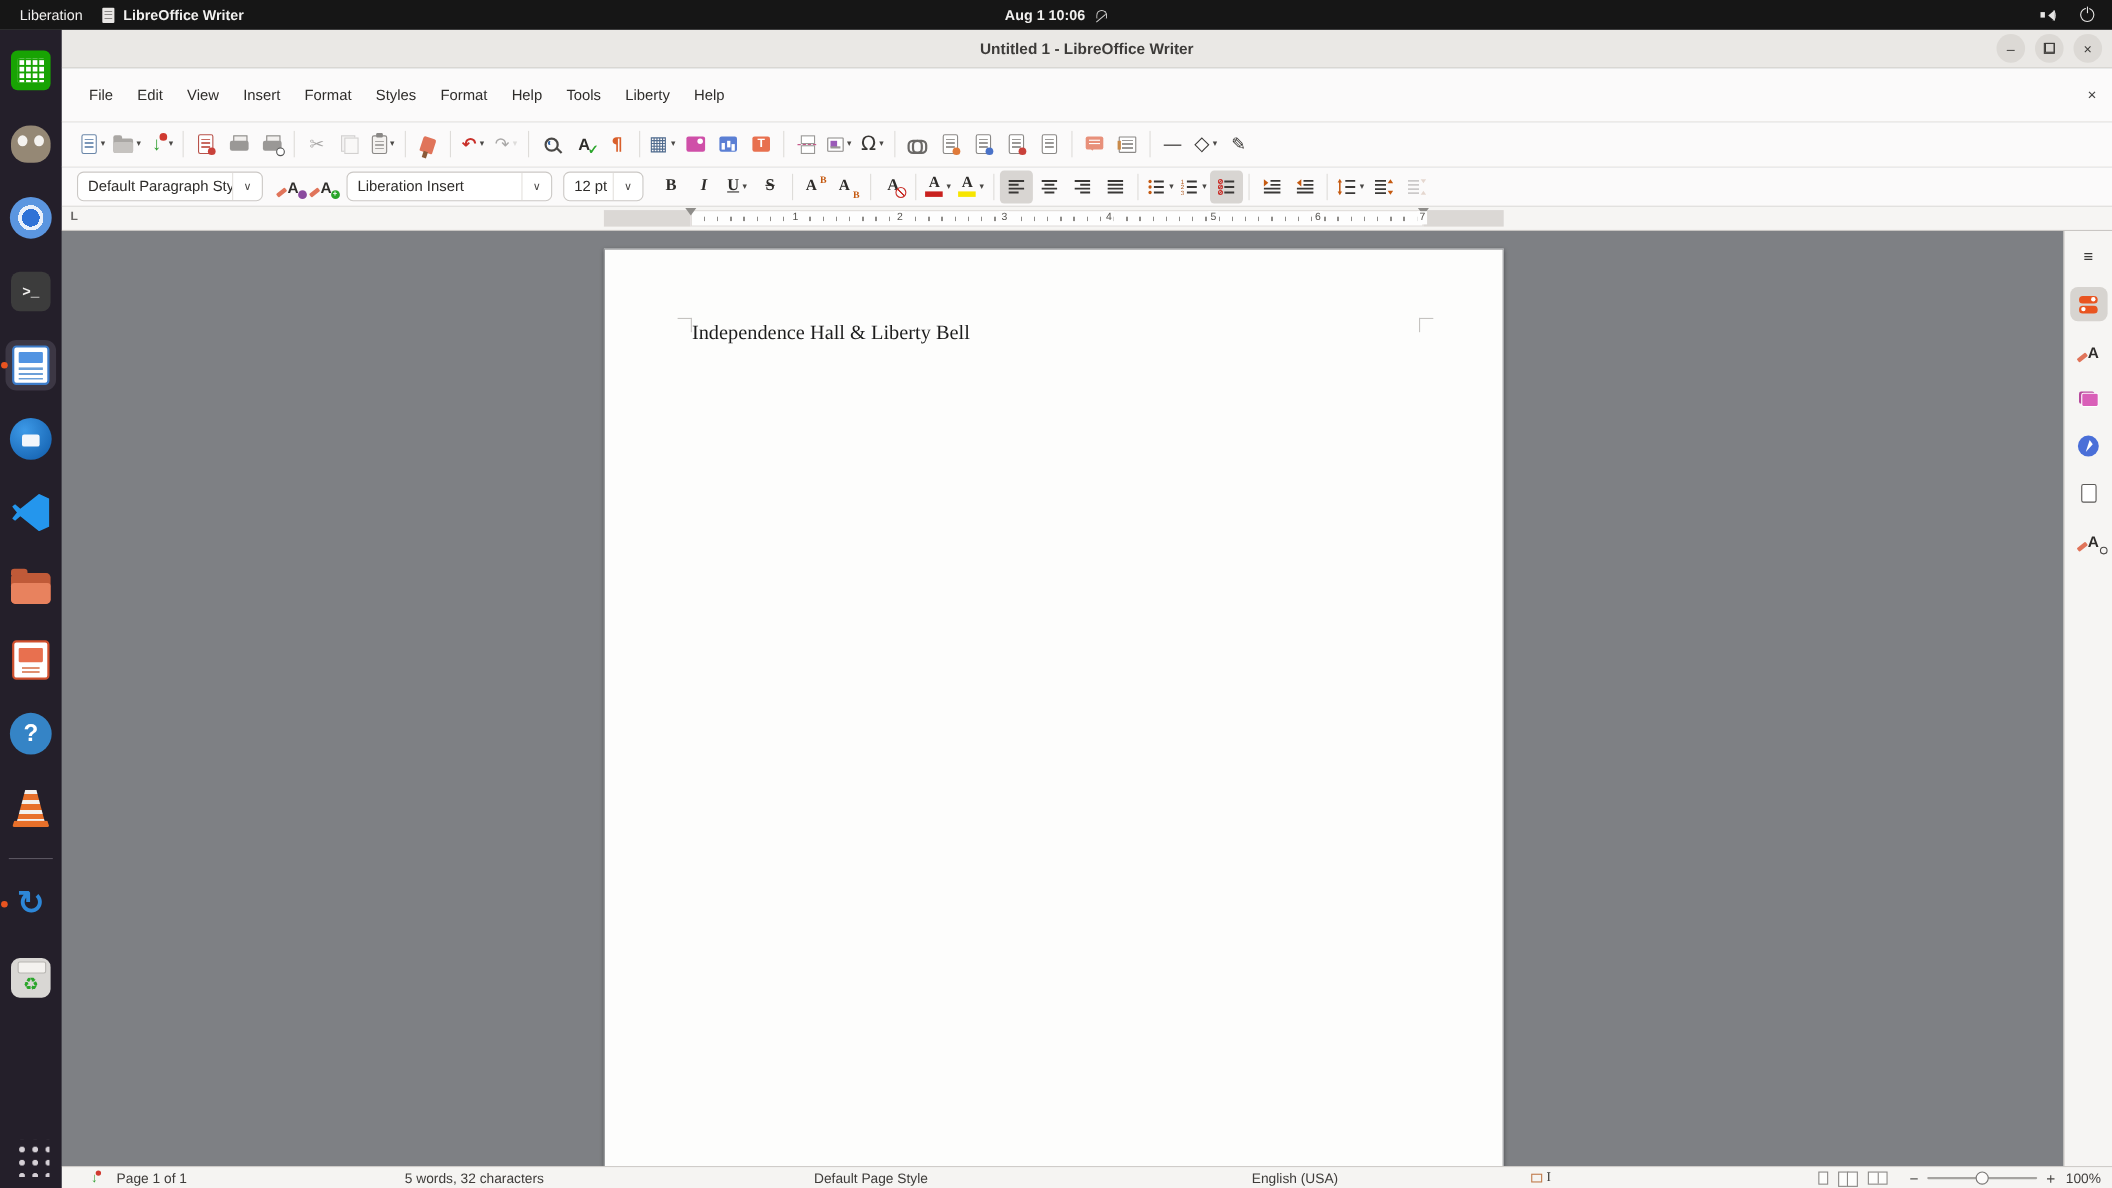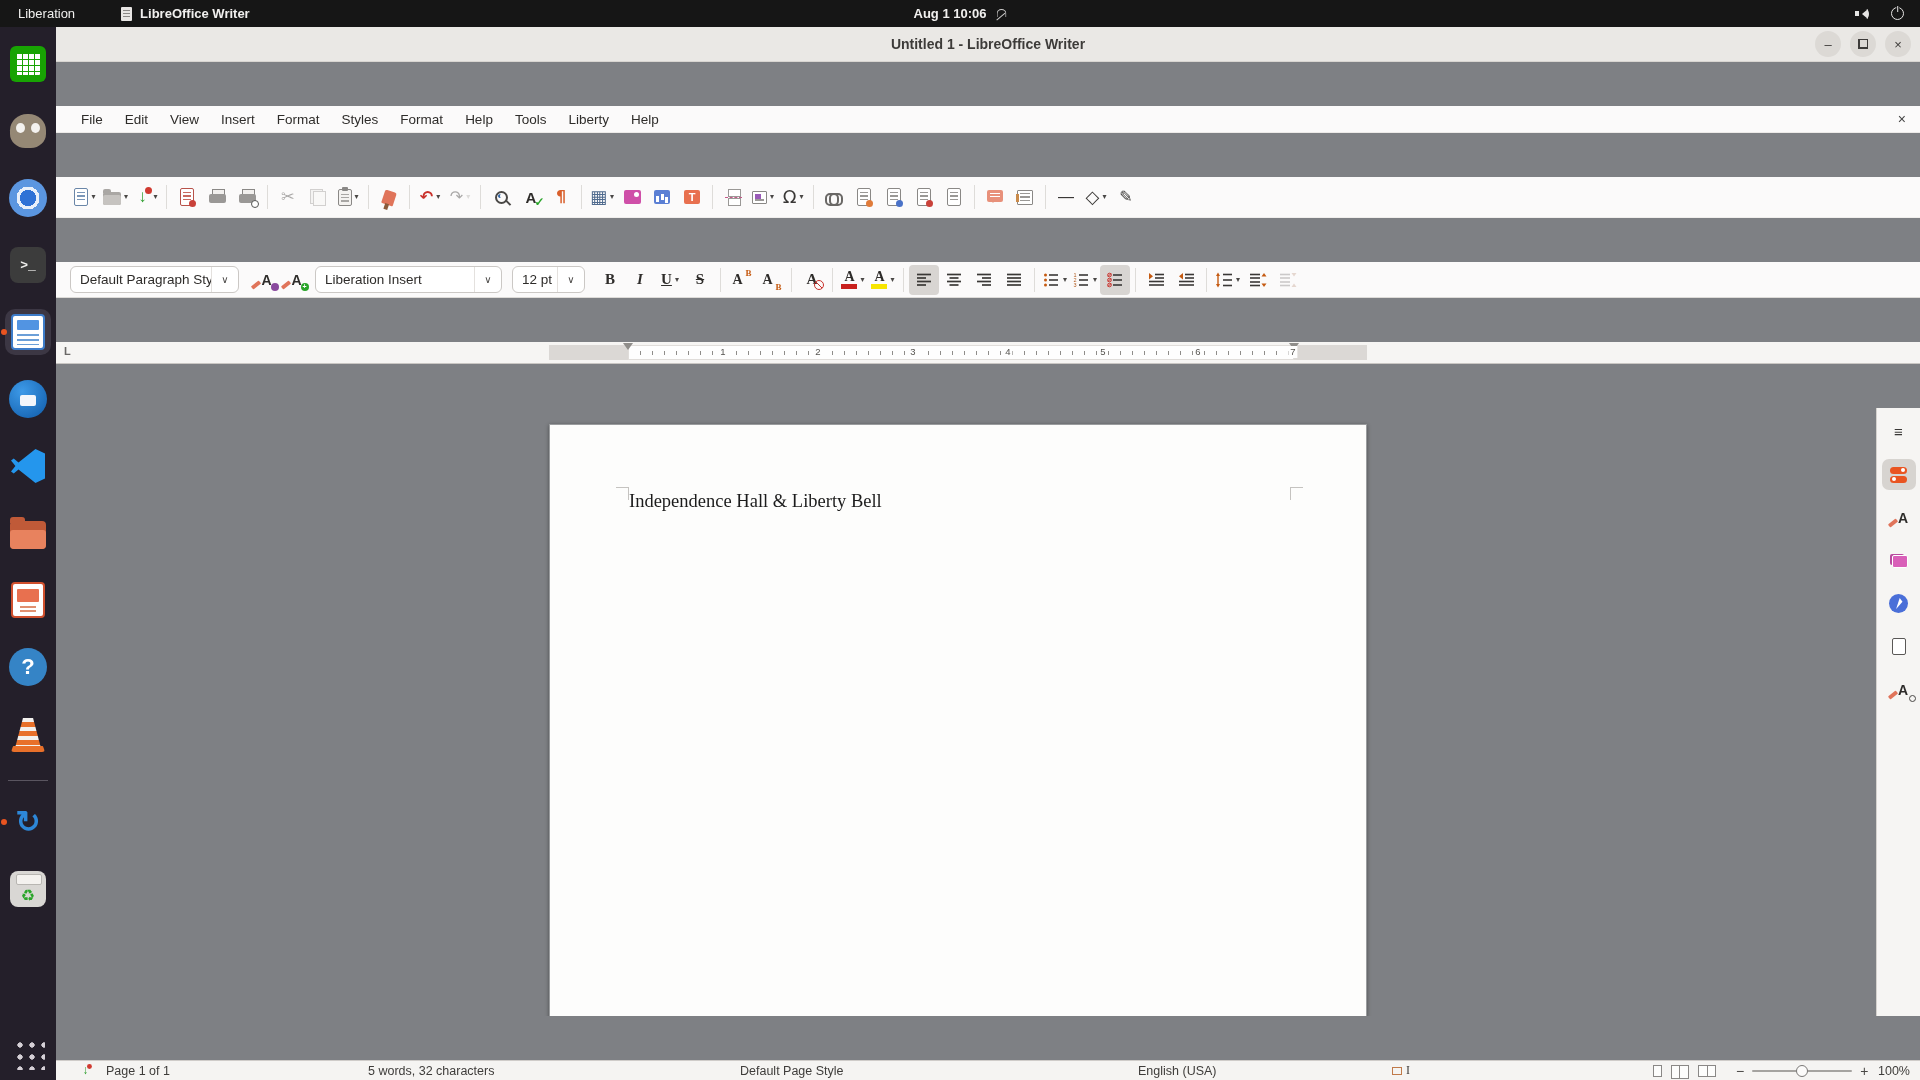--- a/index.html
+++ b/index.html
@@ -4,21 +4,21 @@
 <style>
   * { margin:0; padding:0; box-sizing:border-box; }
   html,body { width:1920px; height:1080px; overflow:hidden; }
   body { font-family:"Liberation Sans", sans-serif; -webkit-font-smoothing:antialiased; }
   #screen { position:relative; width:1920px; height:1080px; background:#7e8084; }
 
   
   .topbar { position:absolute; left:0; top:0; width:1920px; height:27px; background:#161616;
             color:#f1f0ef; display:flex; align-items:center; font-size:13px; z-index:40; }
   .tb-activities { padding:0 18px; height:100%; display:flex; align-items:center; cursor:default; }
-  .tb-app { display:flex; align-items:center; gap:8px; margin-left:28px; font-weight:bold;text-align:center; }
+  .tb-app { display:flex; align-items:center; gap:8px; font-weight:bold;text-align:center; }
   .tb-appicon { width:11px; height:14px; background:#e8e6e4; border-radius:1px; position:relative; }
   .tb-appicon::before { content:""; position:absolute; left:2px; top:3px; width:7px; height:8px;
        background:repeating-linear-gradient(#8a8886 0 1px, transparent 1px 3px); }
   .tb-clock { position:absolute; left:50%; transform:translateX(-50%); display:flex; align-items:center; gap:9px; font-weight:bold; }
   .bell { position:relative; width:11px; height:11px; }
   .bell::before { content:""; position:absolute; left:1.5px; top:1px; width:8px; height:7px;
        border:1.4px solid #cfcecd; border-bottom:none; border-radius:5px 5px 0 0; }
   .bell::after { content:""; position:absolute; left:0; top:8px; width:11px; height:1.4px; background:#cfcecd;
        box-shadow:0 0 0 0 #cfcecd; transform:rotate(-40deg); transform-origin:center; }
   .tb-right { position:absolute; right:0; top:0; height:100%; display:flex; align-items:center; gap:20px; padding-right:16px; }
@@ -75,32 +75,32 @@
   .d-updater { color:#2d87d8; font-size:30px; font-weight:bold; line-height:1; }
   .d-trash { width:36px; height:36px; background:#d9d7d4; border-radius:8px; position:relative;
        display:flex; align-items:flex-end; justify-content:center; color:#2aa52a; font-size:16px; }
   .d-trash::before { content:""; position:absolute; left:6px; top:3px; width:24px; height:9px; background:#f4f2ef;
        border:1px solid #b8b6b2; border-radius:2px; }
   .d-trash .rec { margin-bottom:2px; }
   .dock-grid { margin-top:auto; margin-bottom:10px; width:34px; height:34px;
        background-image:radial-gradient(#d5d0d6 2.4px, transparent 2.9px); background-size:12px 12px; background-position:3px 3px; }
 
   
-  .window { position:absolute; left:56px; top:27px; width:1864px; height:1053px; display:flex; flex-direction:column;gap:44px; }
+  .window { position:absolute; left:56px; top:27px; width:1864px; height:1053px; display:flex; flex-direction:column; }
   .titlebar { height:35px; background:#eae8e5; border-bottom:1px solid #d8d5d1; position:relative;
        display:flex; align-items:center; justify-content:center; }
   .title-text { font-size:14px; font-weight:bold; color:#3d3b39; }
   .winbtns { position:absolute; right:9px; top:0; height:100%; display:flex; align-items:center; gap:9px; }
   .winbtn { width:26px; height:26px; border-radius:50%; background:#dcd9d5; color:#3d3b39;
        display:flex; align-items:center; justify-content:center; font-size:13px; }
   .ic-restore { width:10px; height:10px; position:relative; }
   .ic-restore::before { content:""; position:absolute; left:0; bottom:0; width:8px; height:8px; border:1.4px solid #3d3b39; background:#dcd9d5; }
   .ic-restore::after { content:""; position:absolute; right:0; top:0; width:7px; height:7px; border:1.4px solid #3d3b39; }
 
-  .menubar { height:27px; background:#fbfafa; border-bottom:1px solid #eceae8; display:flex; align-items:center;
+  .menubar { height:49px; background:#fbfafa; border-bottom:1px solid #eceae8; display:flex; align-items:center;
        padding-left:14px; font-size:13.5px; color:#2e2c2a; position:relative; }
   .menu-item { padding:4px 11px; border-radius:4px; }
   .doc-close { position:absolute; right:14px; font-size:14px; color:#444; }
 
   
   .toolbar { background:#fbfafa; display:flex; align-items:center; padding-left:14px; }
   .toolbar.std { height:41px; border-bottom:1px solid #f0eeec; }
   .toolbar.fmt { height:36px; border-bottom:1px solid #dddbd8; }
   .tb { height:30px; min-width:30px; padding:0 3px; display:flex; align-items:center; justify-content:center;
         gap:3px; border-radius:4px; position:relative; }

